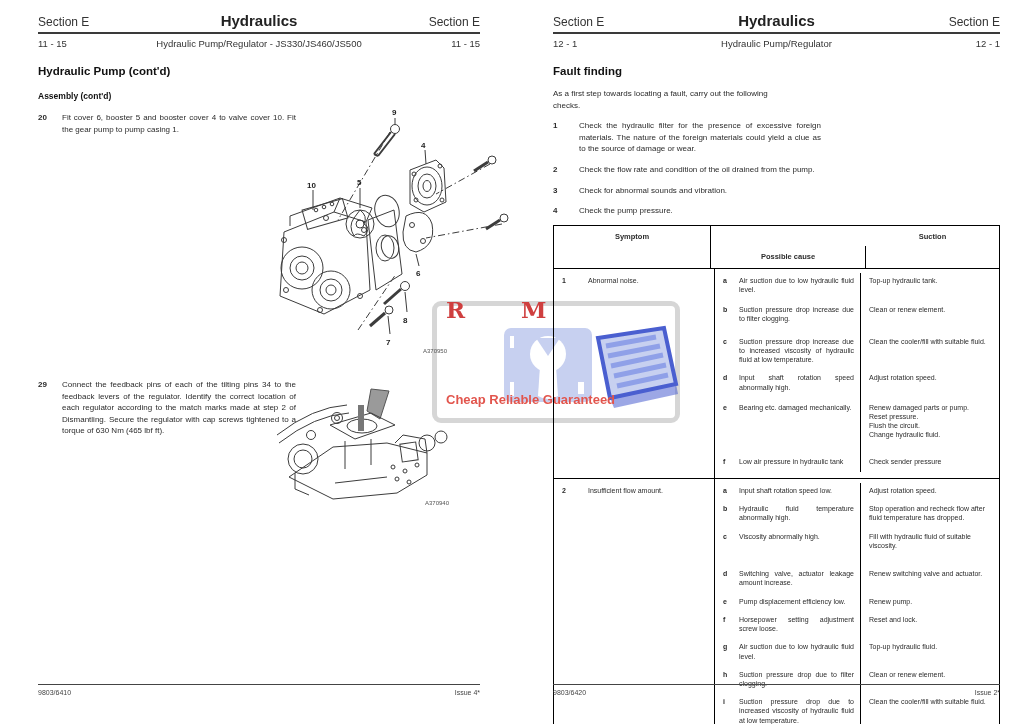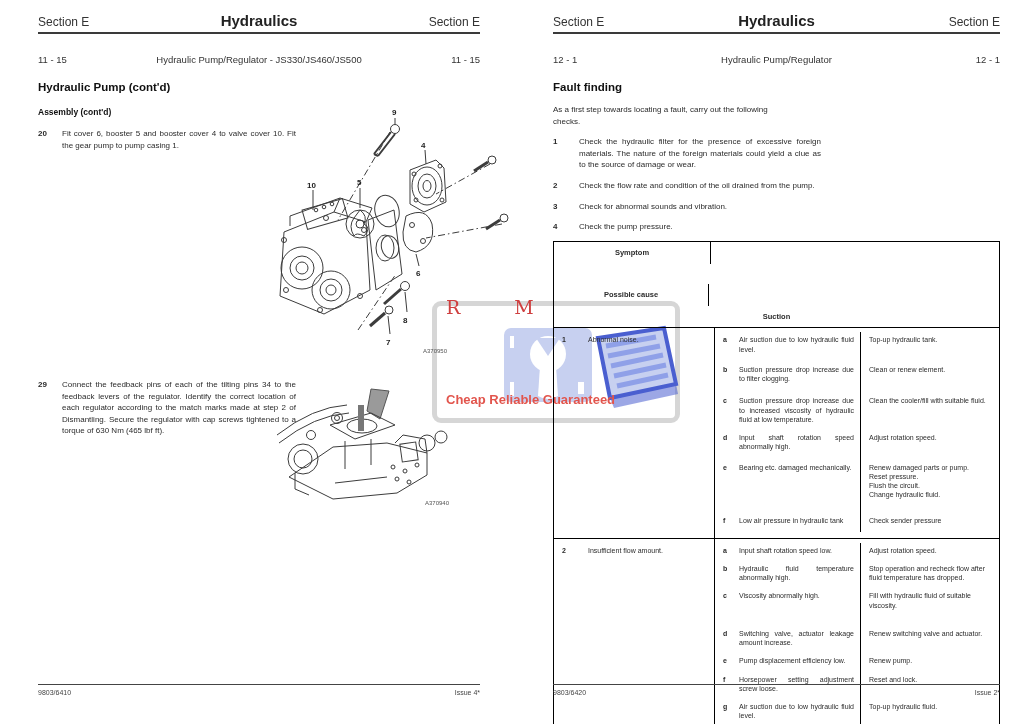--- a/index.html
+++ b/index.html
@@ -10,41 +10,41 @@
   }
   .page{position:absolute;top:12px;background:transparent;z-index:2;}
   #page-left{left:38px;width:442px;height:700px;}
   #page-right{left:553px;width:447px;height:700px;}
 
   .hdr-row1{display:flex;align-items:baseline;font-size:12px;color:#333;}
   .hdr-row1 .c{flex:1;text-align:center;font-weight:bold;font-size:15px;color:#222;}
   .hdr-row1 .l,.hdr-row1 .r{width:110px;}
   .hdr-row1 .r{text-align:right;}
   .hdr-rule{border-bottom:2px solid #3a3a3a;margin-top:3px;}
-  .hdr-row2{display:flex;align-items:baseline;font-size:9.5px;margin-top:20px;color:#333;}
+  .hdr-row2{display:flex;align-items:baseline;font-size:9.5px;margin-top:4px;color:#333;}
   .hdr-row2 .c{flex:1;text-align:center;}
   .hdr-row2 .l,.hdr-row2 .r{width:110px;}
   .hdr-row2 .r{text-align:right;}
 
   .h1{font-size:11.5px;font-weight:bold;color:#111;margin-top:16px;}
   .h2{font-size:8.5px;font-weight:bold;color:#111;margin-top:14px;}
 
   .step{display:flex;margin-top:11px;width:258px;font-size:8px;line-height:1.45;}
   .step .n{width:24px;font-weight:bold;flex:none;}
   .step .t{flex:1;text-align:justify;}
 
   .check{display:flex;margin-top:9px;width:268px;font-size:8px;line-height:1.45;}
   .check .n{width:26px;font-weight:bold;flex:none;}
   .check .t{flex:1;text-align:justify;}
 
   .intro{font-size:8px;line-height:1.45;width:240px;margin-top:11px;}
 
   
   .ftable{margin-top:8px;border:1.5px solid #000;font-size:7px;line-height:1.32;}
-  .fhead{display:flex;border-bottom:1.5px solid #000;font-weight:bold;font-size:7.5px;flex-direction:column;}
+  .fhead{display:flex;border-bottom:1.5px solid #000;font-weight:bold;font-size:7.5px;}
   .fhead .h{padding:6px 4px;text-align:center;}
   .col1{width:148px;flex:none;}
   .col2{width:146px;flex:none;margin-top:20px;}
   .col3{flex:1;}
   .fhead .col1,.fhead .col2{border-right:1px solid #000;}
   .frow{display:flex;}
   .frow + .frow{border-top:1px solid #000;}
   .sym{width:148px;flex:none;border-right:1px solid #000;display:flex;padding:7px 4px 4px 8px;}
   .sym .n{width:26px;font-weight:bold;flex:none;}
   .sym .t{flex:1;}
@@ -71,21 +71,21 @@
   .diag{position:absolute;}
   #diag1{left:230px;top:86px;width:250px;height:268px;}
   #diag2{left:237px;top:373px;width:190px;height:128px;}
   svg text{font-family:"Liberation Sans",sans-serif;}
   .plabel{font-size:8px;font-weight:bold;fill:#222;}
   .pref{font-size:6px;fill:#555;}
 
   
   #watermark{position:absolute;left:432px;top:298px;width:244px;height:120px;z-index:1;}
   #wm-box{position:absolute;left:0;top:3px;width:238px;height:112px;border:5px solid #d6d6d6;border-radius:9px;}
-  #wm-letters{position:absolute;left:14px;top:-2px;font-family:"DejaVu Serif",serif;font-weight:normal;font-size:19px;letter-spacing:24px;}
+  #wm-letters{position:absolute;left:14px;top:-2px;font-family:"DejaVu Serif",serif;font-weight:bold;font-size:23px;letter-spacing:24px;}
   #wm-slogan{position:absolute;left:14px;top:94px;width:220px;font-weight:bold;font-size:13px;}
 </style>
 </head>
 <body>
 
 <div id="watermark">
   <div id="wm-box"></div>
   <div id="wm-letters" style="color:#cf3f3f;">R M</div>
   <svg width="180" height="86" viewBox="0 0 180 86" style="position:absolute;left:70px;top:26px;">
     <rect x="2" y="4" width="88" height="74" rx="7" fill="#c7d0f0"></rect>

